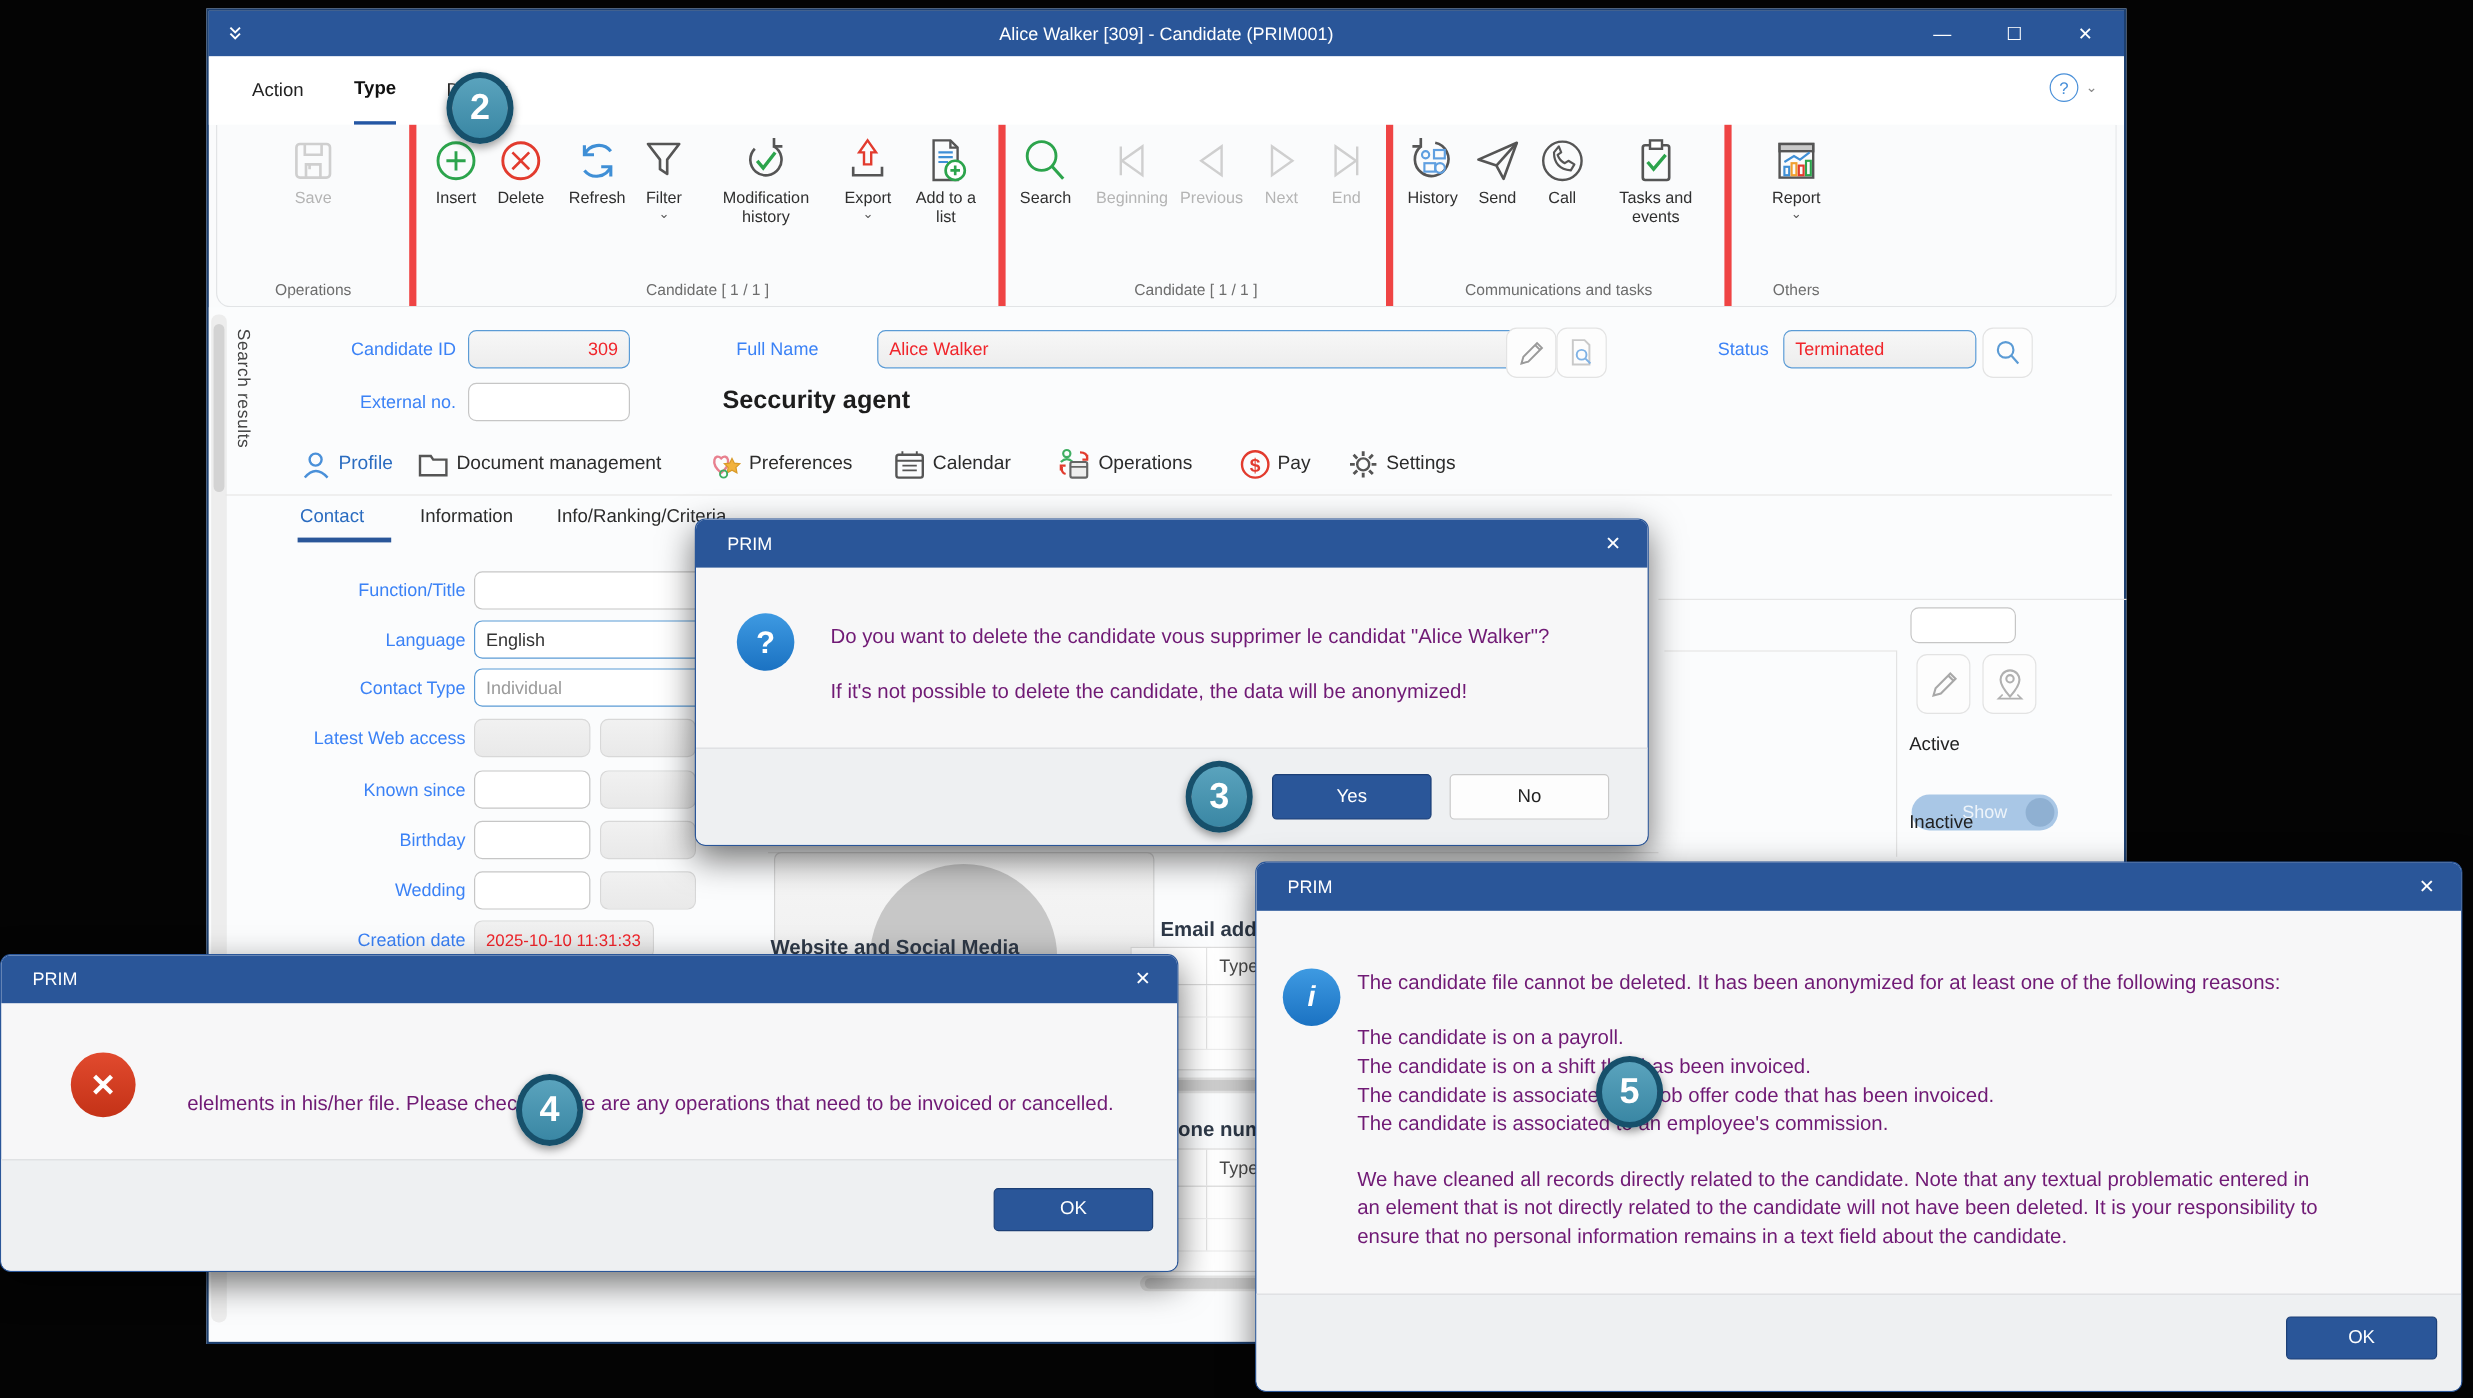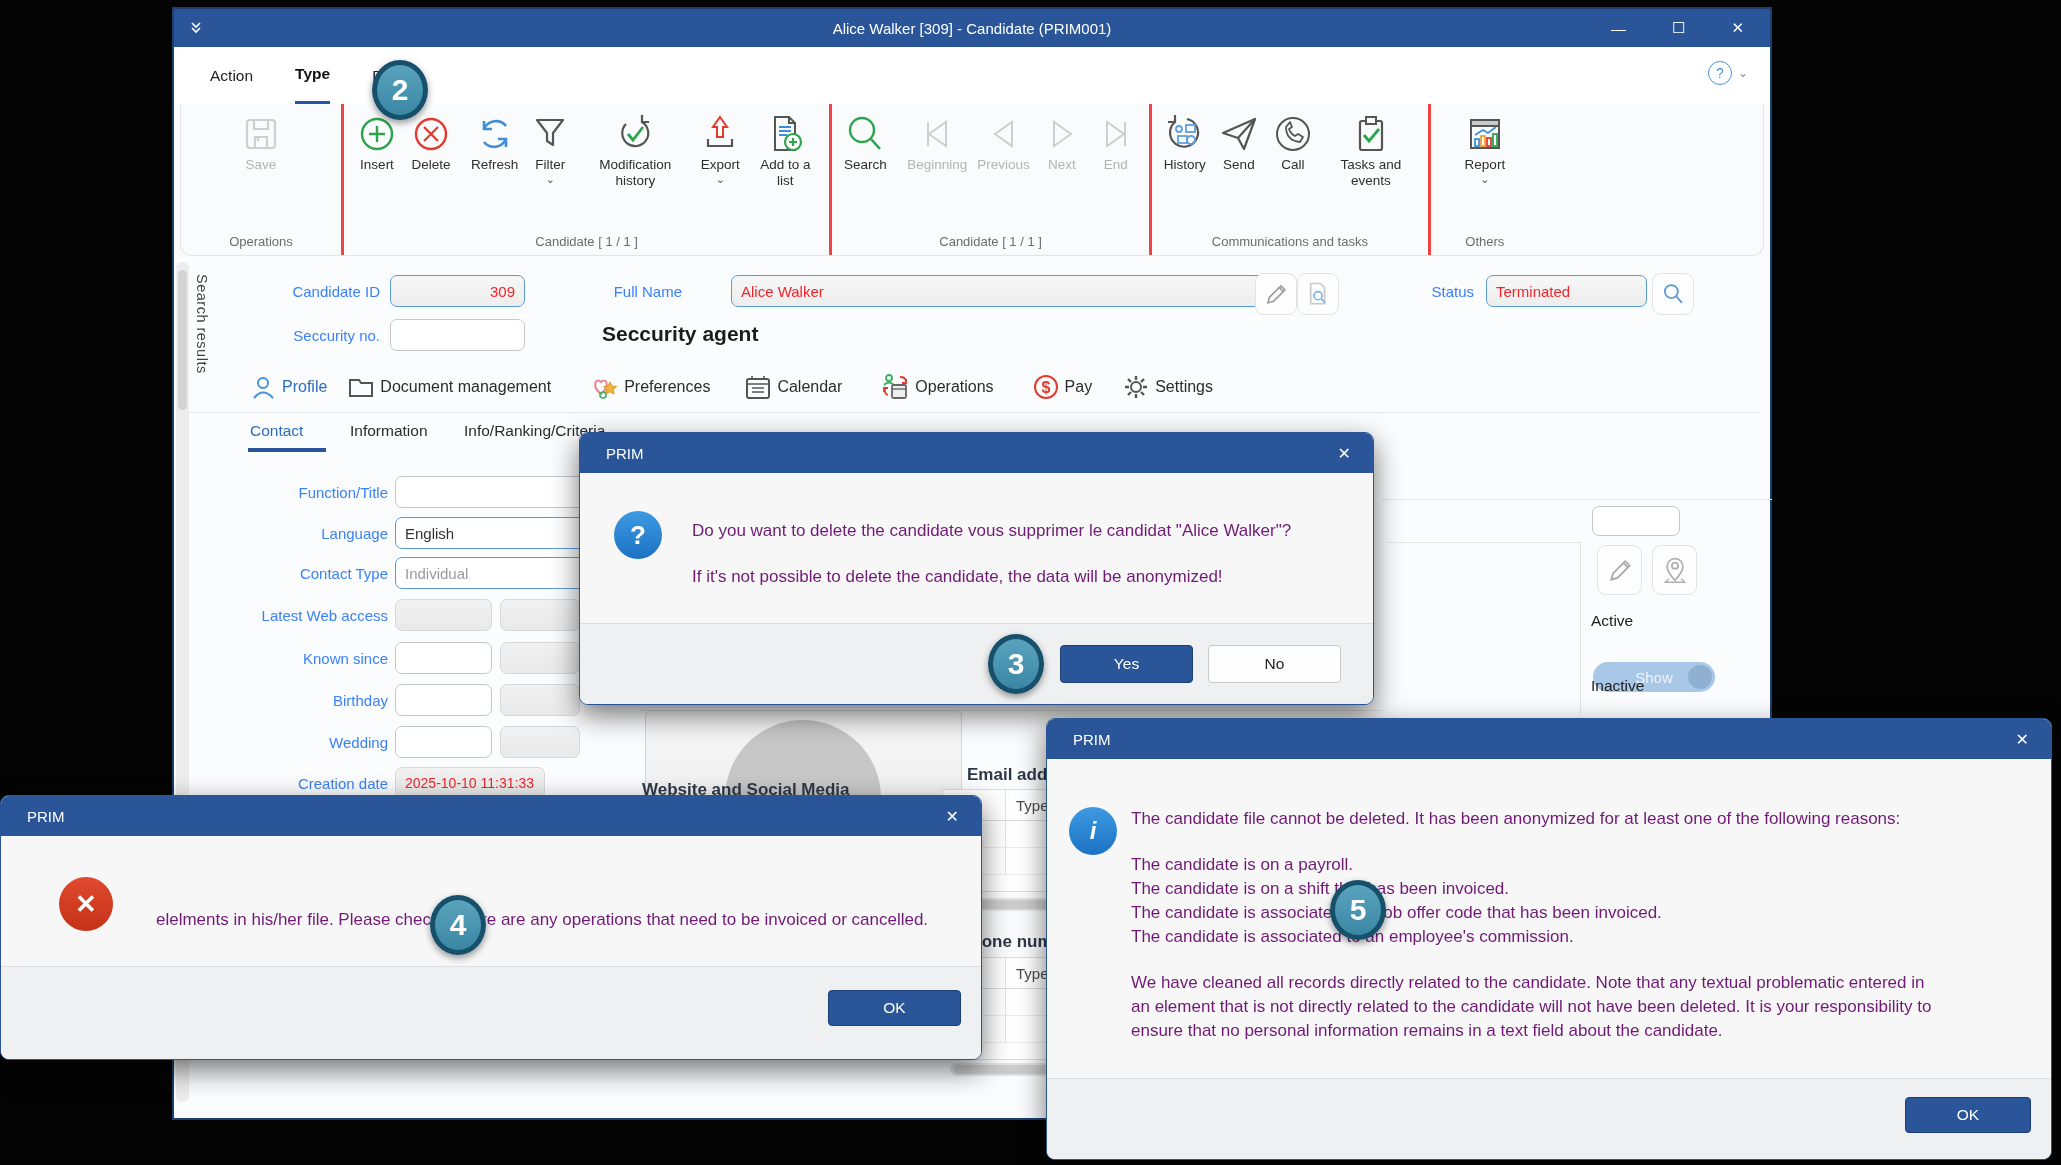--- a/index.html
+++ b/index.html
@@ -17,21 +17,21 @@
   #menurow{position:absolute;left:0;top:38px;right:0;height:57px;background:#fff;display:flex;align-items:stretch;padding-left:36px;}
   .mtab{display:flex;align-items:center;margin-right:42px;font-size:15.5px;color:#222;}
   .mtab.active{font-weight:bold;border-bottom:3px solid #2456a4;color:#111;}
   #menu-help{position:absolute;right:22px;top:14px;display:flex;align-items:center;gap:6px;}
   #menu-help .q{width:22px;height:22px;border:1.5px solid #4a90d9;border-radius:50%;color:#4a90d9;
         font-size:14px;display:flex;align-items:center;justify-content:center;}
   #menu-help .c{color:#8a8a8a;font-size:12px;}
   
   #ribbon{position:absolute;left:6px;top:95px;right:6px;height:152px;background:#fafbfc;border:1px solid #e2e4e6;
           border-top:none;border-radius:0 0 12px 12px;display:flex;box-sizing:border-box;}
-  .rgroup{display:flex;flex-direction:column;border-right:3px solid #ef4444;padding:4px 6px 0 6px;}
+  .rgroup{display:flex;flex-direction:column;border-right:6px solid #ef4444;padding:4px 6px 0 6px;}
   .rgroup:last-child{border-right:none;align-items:center;}
   .rbuttons{flex:1;display:flex;align-items:flex-start;}
   .rglabel{text-align:center;font-size:13px;color:#6d6d6d;padding:3px 10px 6px;}
   .rbtn{display:flex;flex-direction:column;align-items:center;padding:4px 5px;gap:1px;}
   .rbtn svg{flex:0 0 auto;}
   .rlbl{font-size:13.5px;color:#2f2f2f;text-align:center;line-height:1.18;}
   .rbtn.dis .rlbl{color:#b4b4b4;}
   .chev{font-size:11px;color:#555;line-height:8px;margin-top:1px;}
   
   #content{position:absolute;left:0;top:247px;right:0;bottom:0;background:#fbfcfd;}
@@ -323,21 +323,21 @@
       <div class="abs field" style="left:1312px;top:19px;width:161px;">
         <span class="redtxt">Terminated</span>
       </div>
       <div class="abs iconbtn" style="left:1478px;top:17px;">
         <svg width="26" height="26" viewBox="0 0 32 32">
           <circle cx="14" cy="13" r="8" fill="none" stroke="#5b9bd5" stroke-width="2.2"></circle>
           <path d="M20 19 l7 8" stroke="#5b9bd5" stroke-width="2.2"></path>
         </svg>
       </div>
 
-      <div class="abs flabel" style="left:60px;top:71px;width:146px;">Seccurity no.</div>
+      <div class="abs flabel" style="left:60px;top:71px;width:146px;">External no.</div>
       <div class="abs field plain" style="left:216px;top:63px;width:135px;"></div>
       <div class="abs" style="left:428px;top:66px;font-size:21px;font-weight:bold;color:#1d1d1d;">Seccurity agent</div>
 
       <div class="abs" style="left:76px;top:112px;display:flex;gap:20px;align-items:center;height:38px;">
         <div class="ptab sel">
           <svg width="27" height="27" viewBox="0 0 27 27">
             <circle cx="13" cy="9" r="5" fill="none" stroke="#4a90d9" stroke-width="2"></circle>
             <path d="M4 24 q9 -11 19 0" fill="none" stroke="#4a90d9" stroke-width="2"></path>
           </svg>
           <span>Profile</span>

